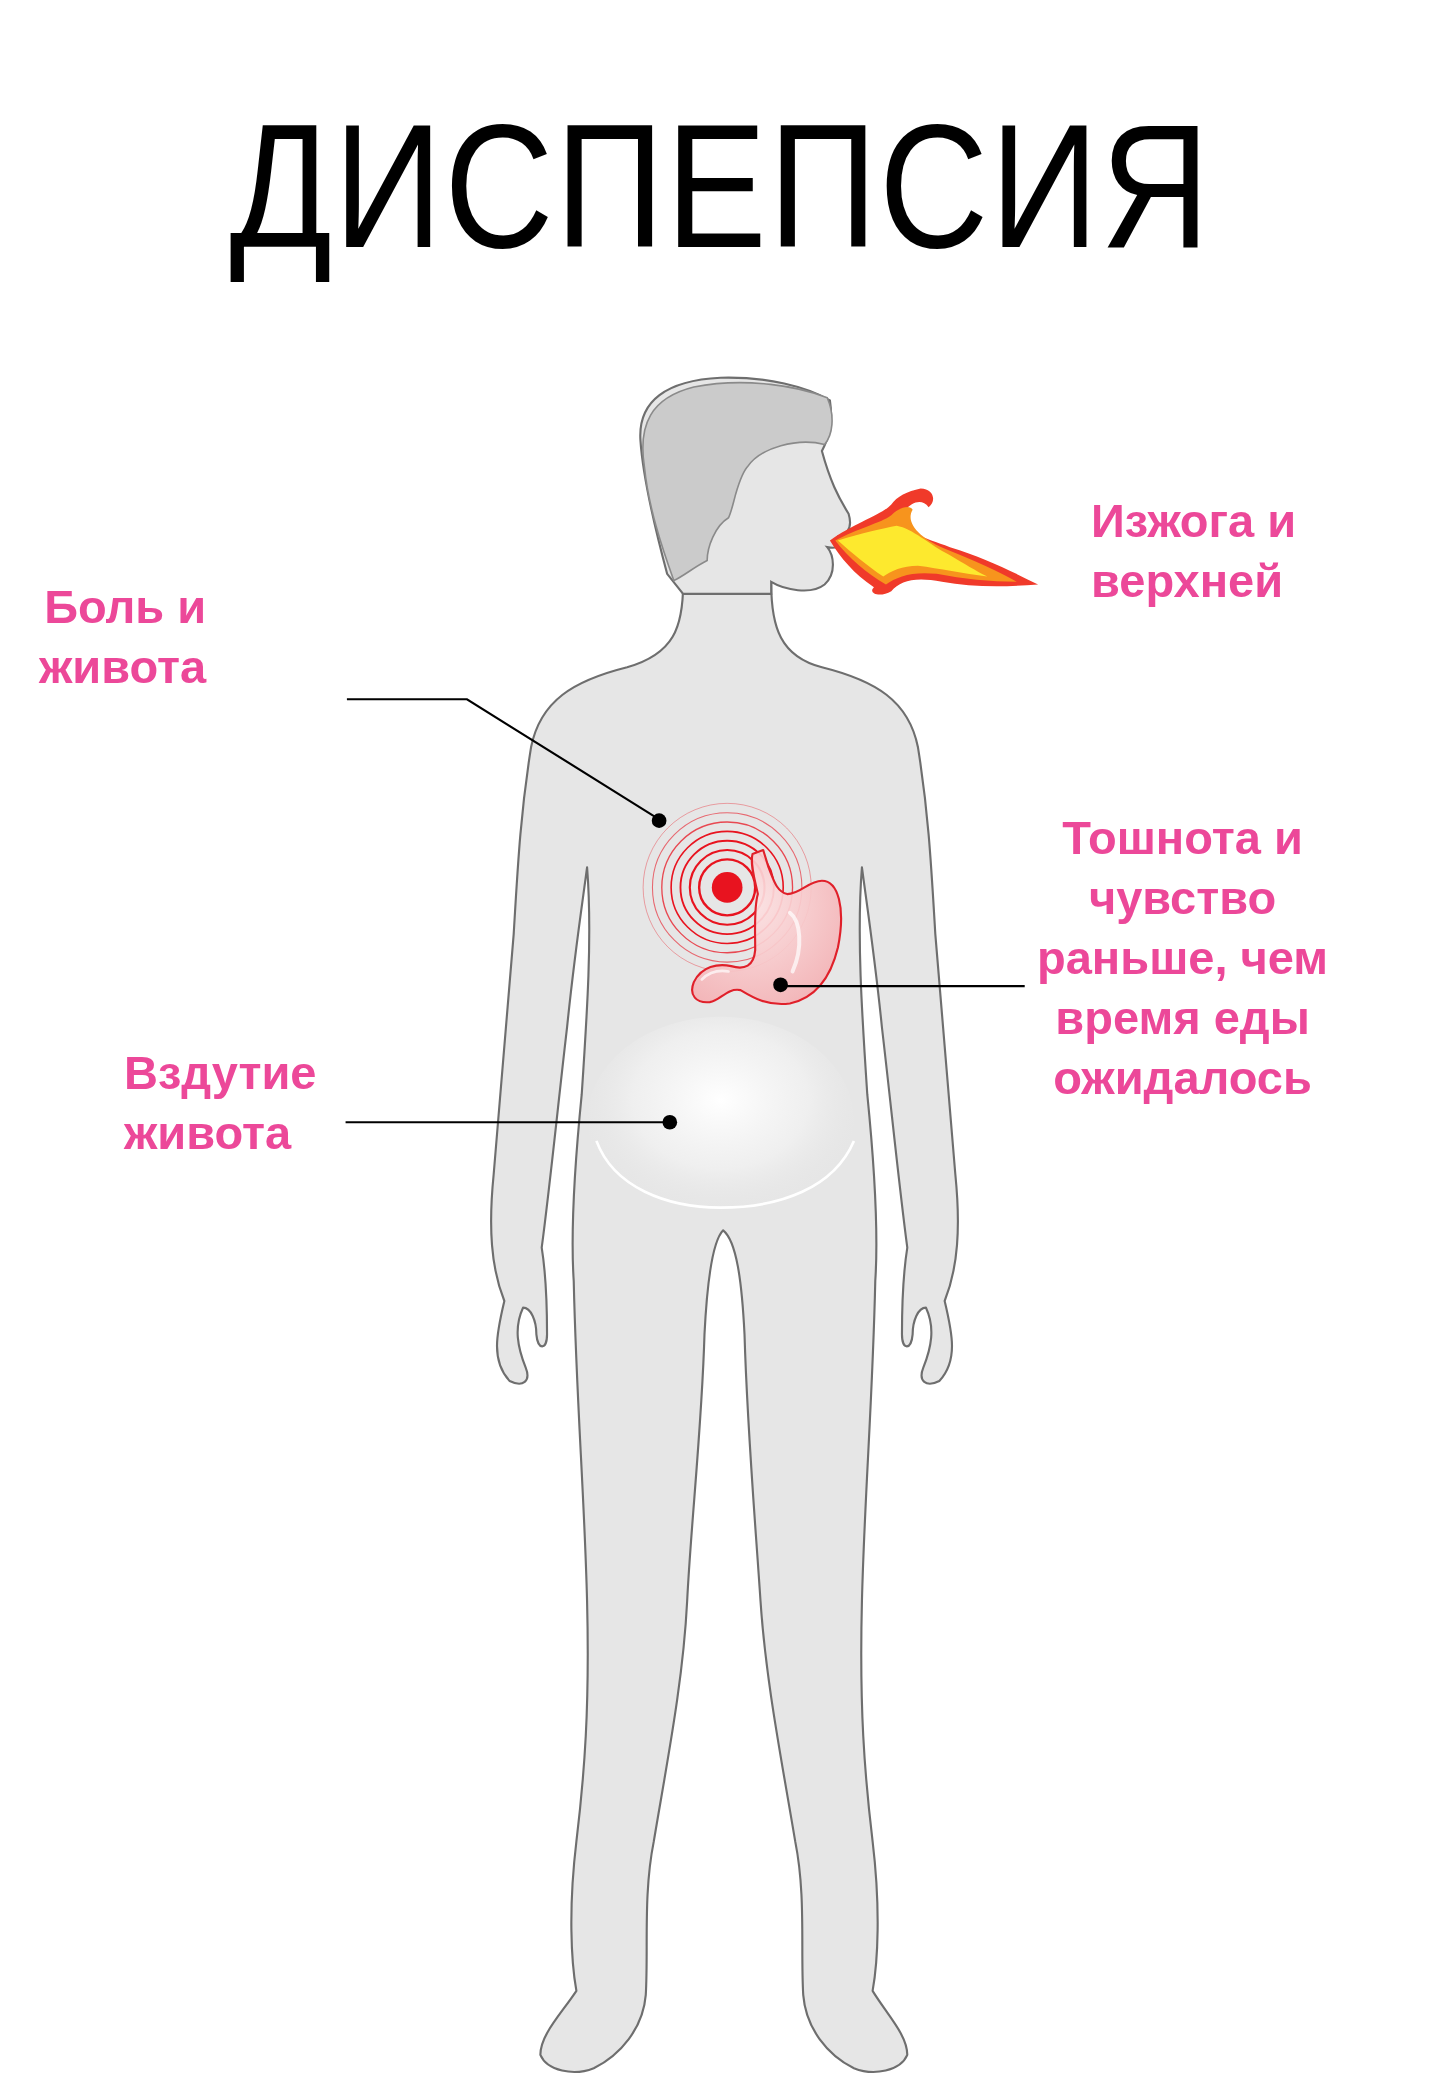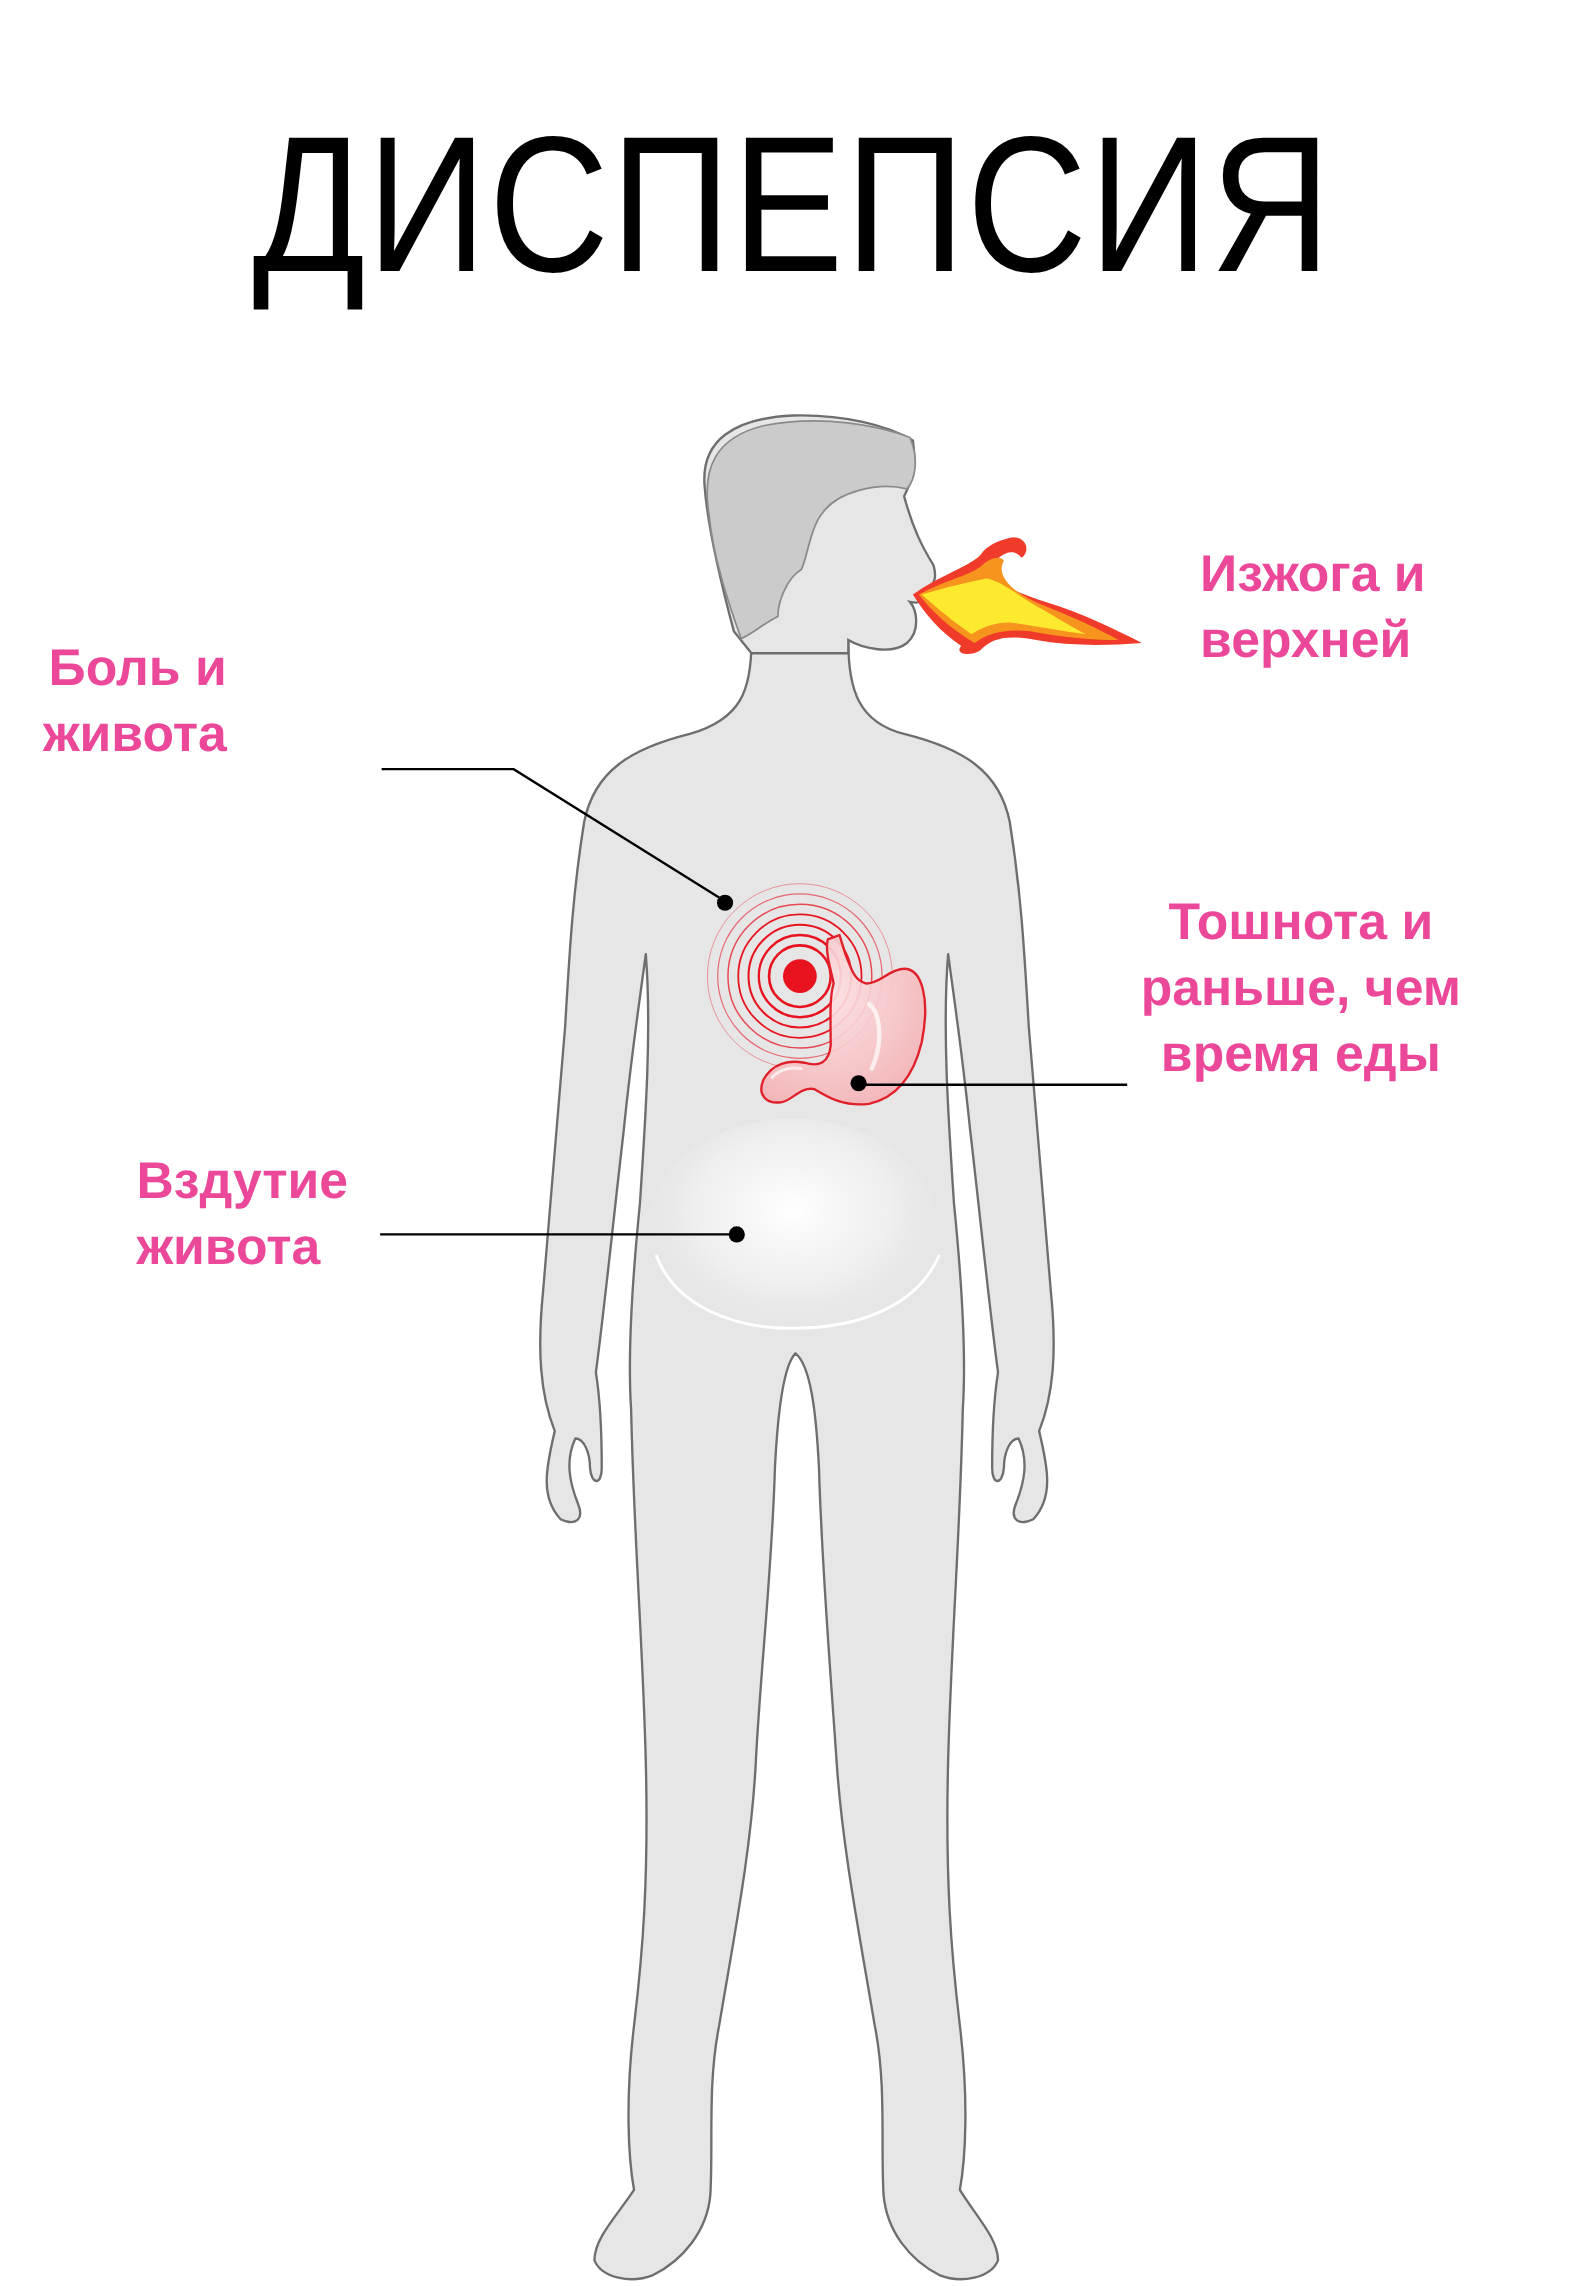--- a/index.html
+++ b/index.html
@@ -188,20 +188,22 @@
   <span>верхней</span>
 </div>
 
 <div class="label" id="lbl-pain">
   <span>Боль и</span>
   <span>живота</span>
 </div>
 
 <div class="label" id="lbl-nausea">
   <span>Тошнота и</span>
+  <span>чувство</span>
   <span>раньше, чем</span>
   <span>время еды</span>
+  <span>ожидалось</span>
 </div>
 
 <div class="label" id="lbl-bloating">
   <span>Вздутие</span>
   <span>живота</span>
 </div>
 
 </body></html>

